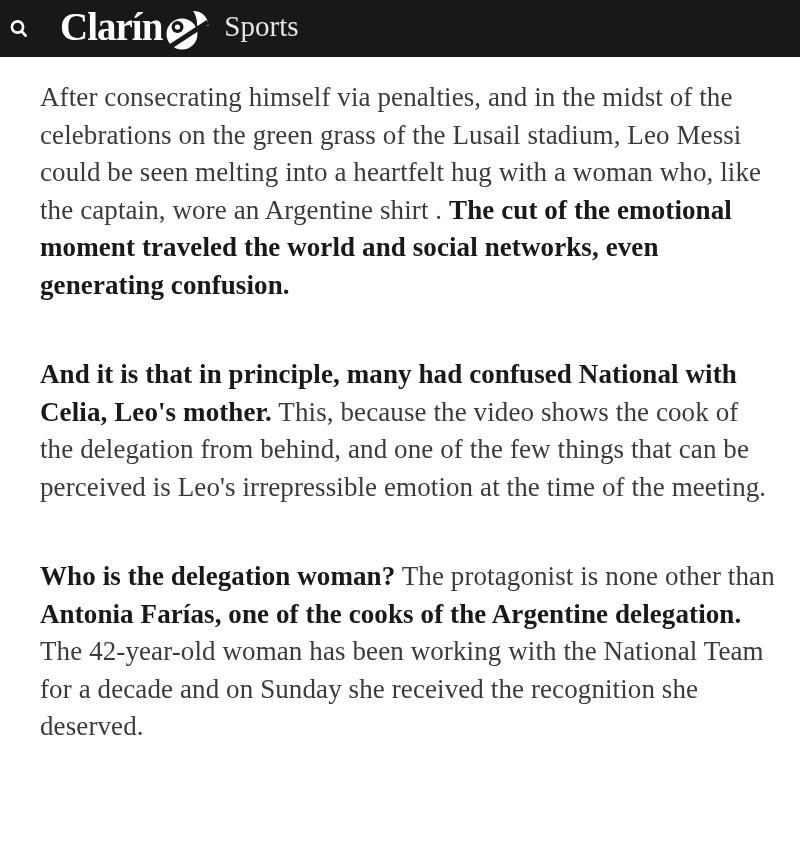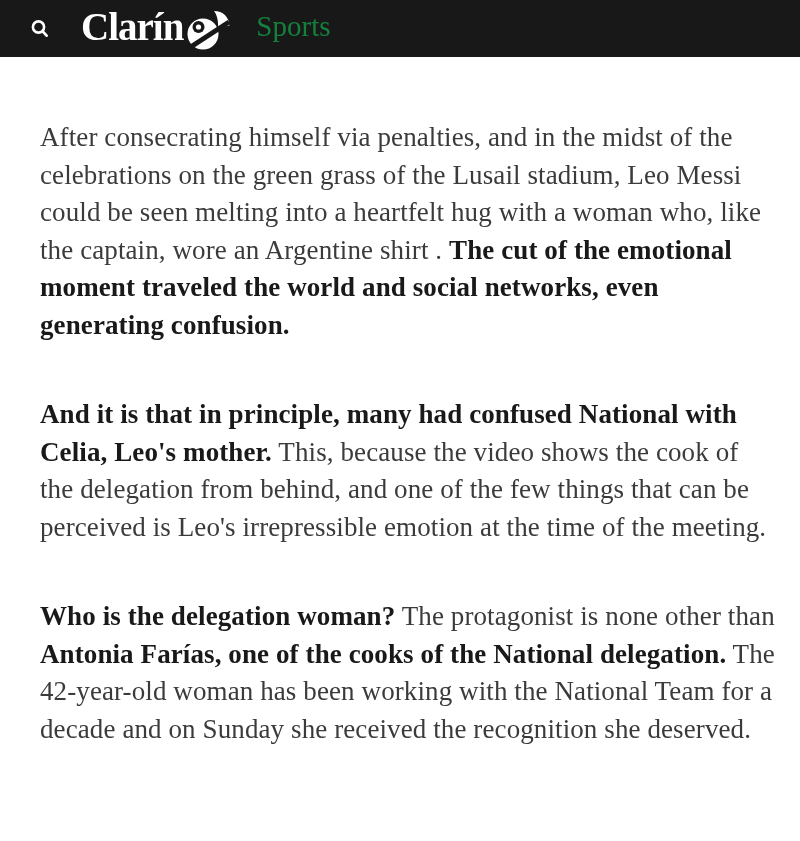--- a/index.html
+++ b/index.html
@@ -13,21 +13,21 @@
     overflow: hidden;
     font-family: "Liberation Serif", serif;
   }
   
   .top-bar {
     height: 57px;
     background: #181818;
     display: flex;
     align-items: center;
     box-sizing: border-box;
-    padding-left: 26px;
+    padding-left: 5px;
   }
   .search-btn {
     background: none;
     border: none;
     padding: 0;
     margin: 0;
     width: 28px;
     height: 28px;
     display: flex;
     align-items: center;
@@ -49,30 +49,30 @@
     line-height: 1;
     position: relative;
     top: -2px;
   }
   .logo-mark {
     margin-left: 2px;
     position: relative;
     top: 1px;
   }
   .section-label {
-    color: #15803d;
+    color: #e5e5e5;
     font-size: 29px;
-    margin-left: 25px;
+    margin-left: 14px;
     line-height: 1;
     position: relative;
     top: -2px;
   }
   
   .article {
-    padding: 62px 25px 0 40px;
+    padding: 22px 25px 0 40px;
   }
   .article p {
     max-width: 737px;
     margin: 0 0 52px 0;
     font-size: 27px;
     line-height: 37.5px;
     color: #3b3b3b;
     letter-spacing: 0.1px;
   }
   .article p strong {
@@ -106,15 +106,15 @@
     </svg>
   </a>
 
   <span class="section-label">Sports</span>
 </header>
 
 <main class="article">
   <div id="paragraphs">
       <p><span>After consecrating himself via penalties, and in the midst of the celebrations on the green grass of the Lusail stadium, Leo Messi could be seen melting into a heartfelt hug with a woman who, like the captain, wore an Argentine shirt . </span><strong>The cut of the emotional moment traveled the world and social networks, even generating confusion.</strong></p>
       <p><strong>And it is that in principle, many had confused National with Celia, Leo's mother.</strong><span> This, because the video shows the cook of the delegation from behind, and one of the few things that can be perceived is Leo's irrepressible emotion at the time of the meeting.</span></p>
-      <p><strong>Who is the delegation woman?</strong><span> The protagonist is none other than </span><strong>Antonia Farías, one of the cooks of the National delegation.</strong><span> The 42-year-old woman has been working with the National Team for a decade and on Sunday she received the recognition she deserved.</span></p>
+      <p><strong>Who is the delegation woman?</strong><span> The protagonist is none other than </span><strong>Antonia Farías, one of the cooks of the Argentine delegation.</strong><span> The 42-year-old woman has been working with the National Team for a decade and on Sunday she received the recognition she deserved.</span></p>
     </div>
 </main>
 
 </body></html>

